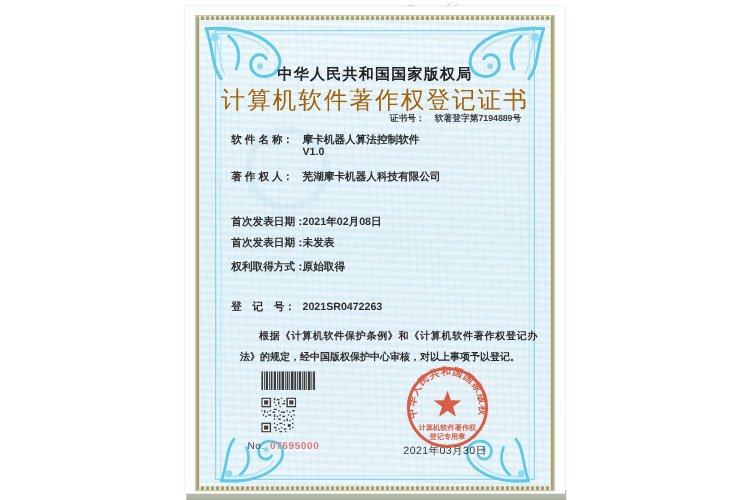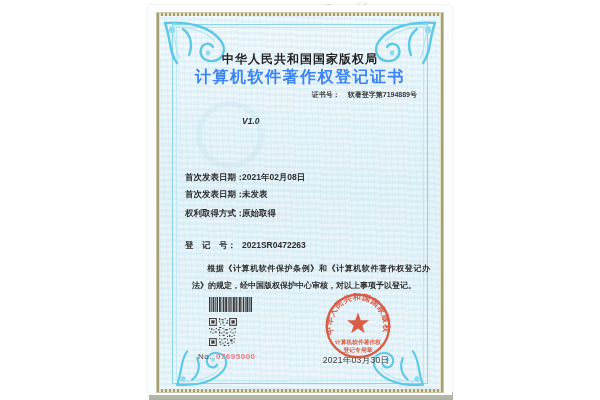--- a/index.html
+++ b/index.html
@@ -24,27 +24,27 @@
   .watermark-circle{position:absolute;left:48px;top:96px;width:56px;height:56px;border-radius:50%;
                     border:6px solid rgba(188,221,236,.45);opacity:.55;}
   .flourish{position:absolute;}
   .fl-tl{left:13px;top:13px;}
   .fl-tr{right:13px;top:13px;transform:scaleX(-1);}
   .fl-bl{left:15px;bottom:7px;transform:scaleY(-1);}
   .fl-br{right:15px;bottom:7px;transform:scale(-1,-1);}
   .t{position:absolute;white-space:nowrap;color:#2e2e2e;}
   .issuer{left:0;right:0;top:46px;text-align:center;font-size:12px;font-weight:bold;
           letter-spacing:1px;color:#232323;}
-  .title{left:0;right:0;top:62px;text-align:center;font-size:16px;font-weight:bold;
-         letter-spacing:1.5px;color:#3b82f6;}
+  .title{left:0;right:0;top:62px;text-align:center;font-size:19px;font-weight:normal;
+         letter-spacing:1.5px;color:#a16207;}
   .certno{right:35px;top:85px;font-size:7px;color:#3a3a3a;font-weight:600;}
   .certno .gap{display:inline-block;width:8px;}
   .row{position:absolute;left:37px;font-size:8.5px;font-weight:bold;color:#2d2d2d;white-space:nowrap;}
   .flabel{display:inline-block;width:57px;}
-  .vline{position:absolute;left:94px;font-size:8.5px;font-weight:bold;color:#2d2d2d;white-space:nowrap;font-style:italic;}
+  .vline{position:absolute;left:94px;font-size:8.5px;font-weight:bold;color:#2d2d2d;white-space:nowrap;}
   .para{position:absolute;left:44px;top:256px;width:238px;font-size:8px;line-height:16.5px;
         font-weight:600;color:#2d2d2d;text-align:justify;text-indent:1.9em;white-space:normal;}
   .barcode{position:absolute;left:61px;top:292px;width:43px;height:15px;}
   .qrcode{position:absolute;left:61px;top:313px;width:28px;height:28px;}
   .serial{position:absolute;left:50px;top:347px;font-size:8px;letter-spacing:.5px;}
   .serial .pfx{color:#4a4a4a;font-weight:normal;}
   .serial .num{color:#e27a7e;font-weight:bold;margin-left:4px;}
   .issue-date{position:absolute;left:158px;top:350px;width:100px;text-align:center;font-size:8.5px;
               font-weight:400;color:#383838;letter-spacing:.3px;z-index:4;}
   .seal{position:absolute;left:176px;top:287px;width:68px;height:68px;z-index:5;opacity:.9;}
@@ -120,22 +120,28 @@
       <circle cx="47" cy="34" r="2.4" fill="#8edaf0"></circle>
     </svg>
 
     <div class="t issuer">中华人民共和国国家版权局</div>
     <div class="t title">计算机软件著作权登记证书</div>
 
     <div class="t certno">
       <span>证书号：</span><span class="gap"></span><span>软著登字第7194889号</span>
     </div>
 
+    <div class="row" style="top:101px">
+      <span class="flabel">软 件 名 称：</span><span>摩卡机器人算法控制软件</span>
+    </div>
     <div class="vline" style="top:111px">V1.0</div>
 
+    <div class="row" style="top:131px">
+      <span class="flabel">著 作 权 人：</span><span>芜湖摩卡机器人科技有限公司</span>
+    </div>
 
     <div class="row" style="top:167px">
       <span class="flabel">首次发表日期：</span><span>2021年02月08日</span>
     </div>
     <div class="row" style="top:184px">
       <span class="flabel">首次发表日期：</span><span>未发表</span>
     </div>
     <div class="row" style="top:203px">
       <span class="flabel">权利取得方式：</span><span>原始取得</span>
     </div>

